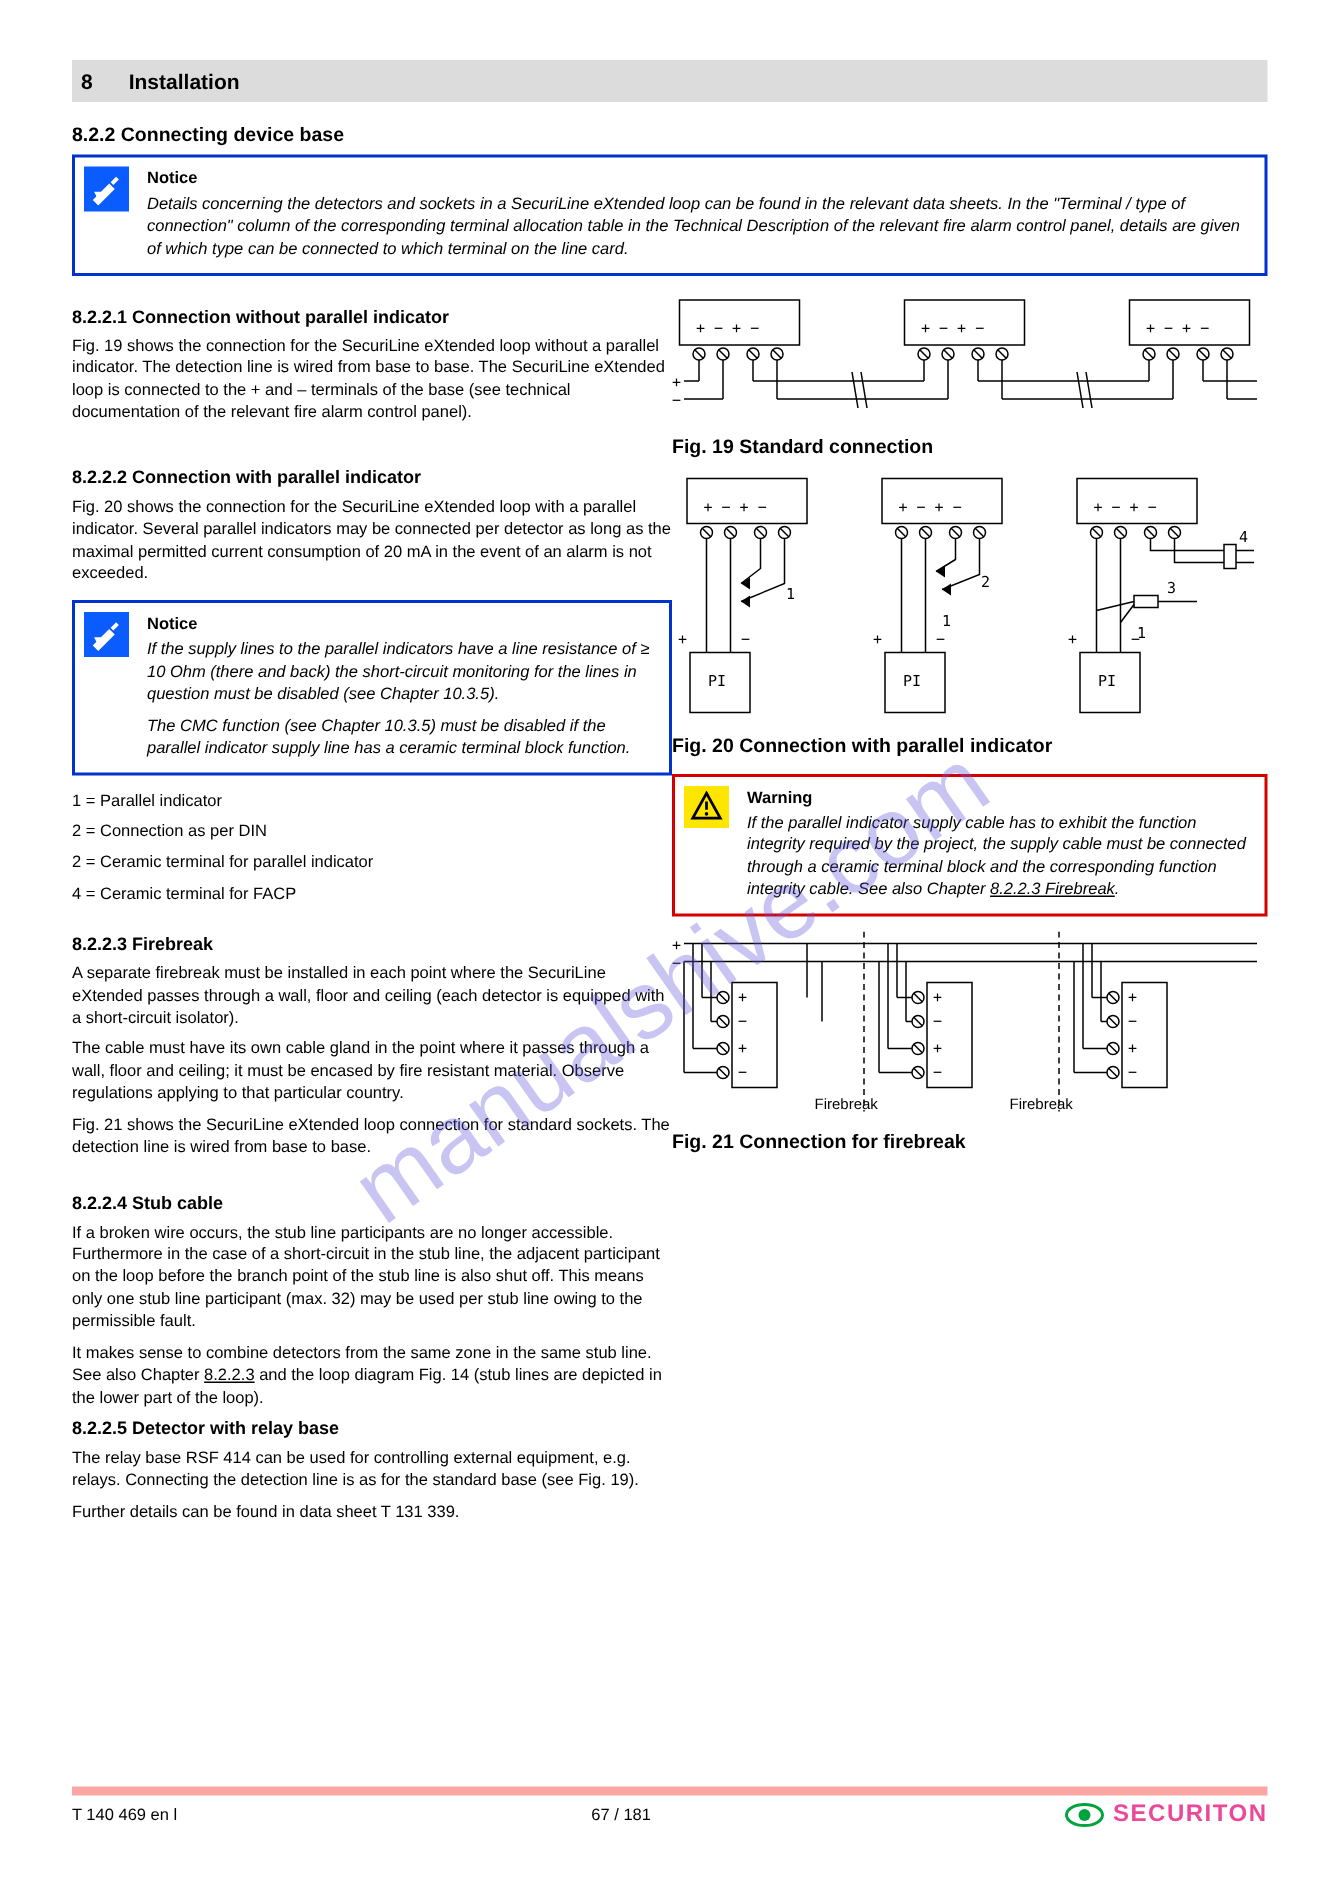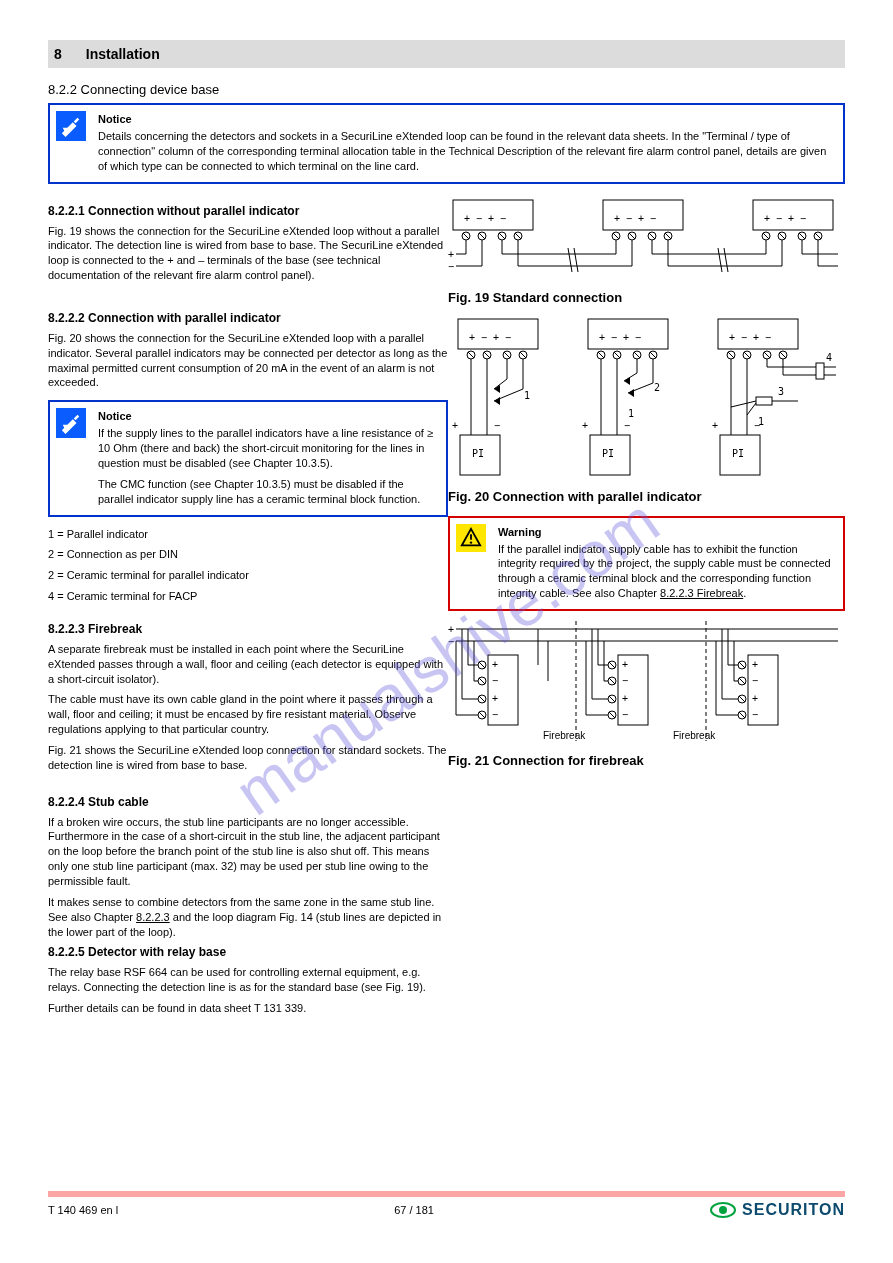--- a/index.html
+++ b/index.html
@@ -17,37 +17,37 @@
     background: #dcdcdc;
     height: 28px;
     width: 100%;
     margin-bottom: 6px;
     display:flex;
     align-items:center;
     padding:0 6px;
     font-weight:bold;
     font-size:14px;
   }
-  .section-top { font-weight: normal; font-size: 13px; margin: 14px 0 6px 0; }
+  .section-top { font-weight: bold; font-size: 13px; margin: 14px 0 6px 0; }
   .note-box {
     border: 2px double #0033cc;
     padding: 8px 8px 8px 48px;
     position: relative;
     margin-bottom: 14px;
   }
   .note-icon {
     position: absolute;
     left: 6px; top: 6px;
     width: 30px; height: 30px;
     background: #0a5cff;
     display:flex; align-items:center; justify-content:center;
   }
   .note-icon svg { width: 22px; height: 22px; }
   .note-title { font-weight: bold; margin-bottom: 4px; }
-  .note-body { line-height: 1.35; }
+  .note-body { line-height: 1.35; font-style: italic; }
   .two-col { display: flex; gap: 0; }
   .left-col { width: 400px; }
   .right-col { flex: 1; position: relative; }
   .subsection-h { font-weight: bold; font-size: 12px; margin-top: 6px; margin-bottom: 6px; }
   .para { line-height: 1.35; margin-bottom: 6px; }
   .small-note-box {
     border: 2px double #0033cc;
     padding: 8px 8px 8px 48px;
     position: relative;
     margin: 10px 0 10px 0;
@@ -70,21 +70,21 @@
   .diagram { background:#fff; }
   .footer {
     position: absolute;
     left: 48px; right: 48px; bottom: 44px;
     border-top: 6px solid #fca5a5;
     padding-top: 4px;
     display:flex; justify-content:space-between; align-items:center;
     font-size: 11px;
   }
   .logo { display:flex; align-items:center; gap:6px; }
-  .logo-text { color:#0c4a6e; font-weight:bold; font-size:16px; letter-spacing:1px;}
+  .logo-text { color:#ec4899; font-weight:bold; font-size:16px; letter-spacing:1px;}
   .logo-eye { width:26px; height:16px; }
   .watermark {
     position: absolute;
     left: 50%; top: 52%;
     transform: translate(-50%,-50%) rotate(-35deg);
     font-size: 64px;
     font-weight: 500;
     color: rgba(100,90,220,0.35);
     pointer-events: none;
     white-space: nowrap;
@@ -146,21 +146,21 @@
     <div class="para">The cable must have its own cable gland in the point where it passes through a wall, floor and ceiling; it must be encased by fire resistant material. Observe regulations applying to that particular country.</div>
     <div class="para">Fig. 21 shows the SecuriLine eXtended loop connection for standard sockets. The detection line is wired from base to base.</div>
 
     <div class="subsection-h" style="margin-top:22px;">8.2.2.4  Stub cable</div>
     <div class="para">If a broken wire occurs, the stub line participants are no longer accessible. Furthermore in the case of a short-circuit in the stub line, the adjacent participant on the loop before the branch point of the stub line is also shut off. This means only one stub line participant (max. 32) may be used per stub line owing to the permissible fault.</div>
     <div class="para">
       <span>It makes sense to combine detectors from the same zone in the same stub line. See also Chapter </span><span class="underline-link">8.2.2.3</span><span> and the loop diagram Fig. 14 (stub lines are depicted in the lower part of the loop).</span>
     </div>
 
     <div class="subsection-h" style="">8.2.2.5  Detector with relay base</div>
-    <div class="para">The relay base RSF 664 can be used for controlling external equipment, e.g. relays. Connecting the detection line is as for the standard base (see Fig. 19).</div>
+    <div class="para">The relay base RSF 414 can be used for controlling external equipment, e.g. relays. Connecting the detection line is as for the standard base (see Fig. 19).</div>
     <div class="para">Further details can be found in data sheet T 131 339.</div>
 
   </div>
 
   <div class="right-col">
 
     <svg class="fig-svg diagram" width="390" height="90" viewBox="0 0 390 90">
       <g font-family="monospace" font-size="10">
 
         <g>

